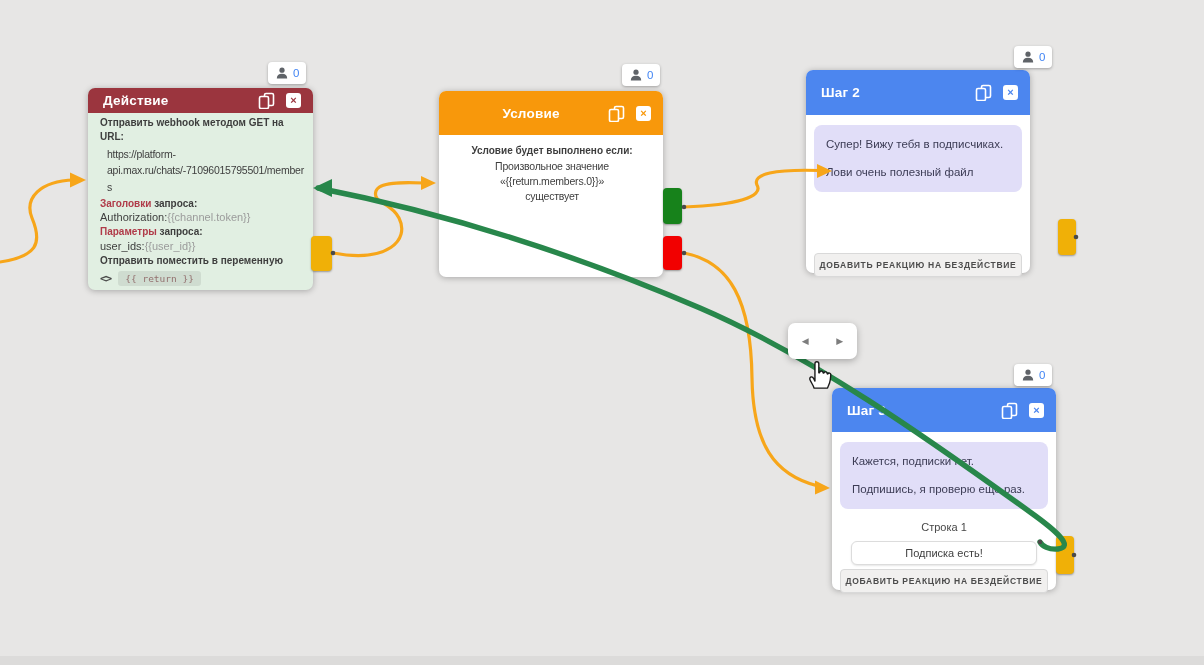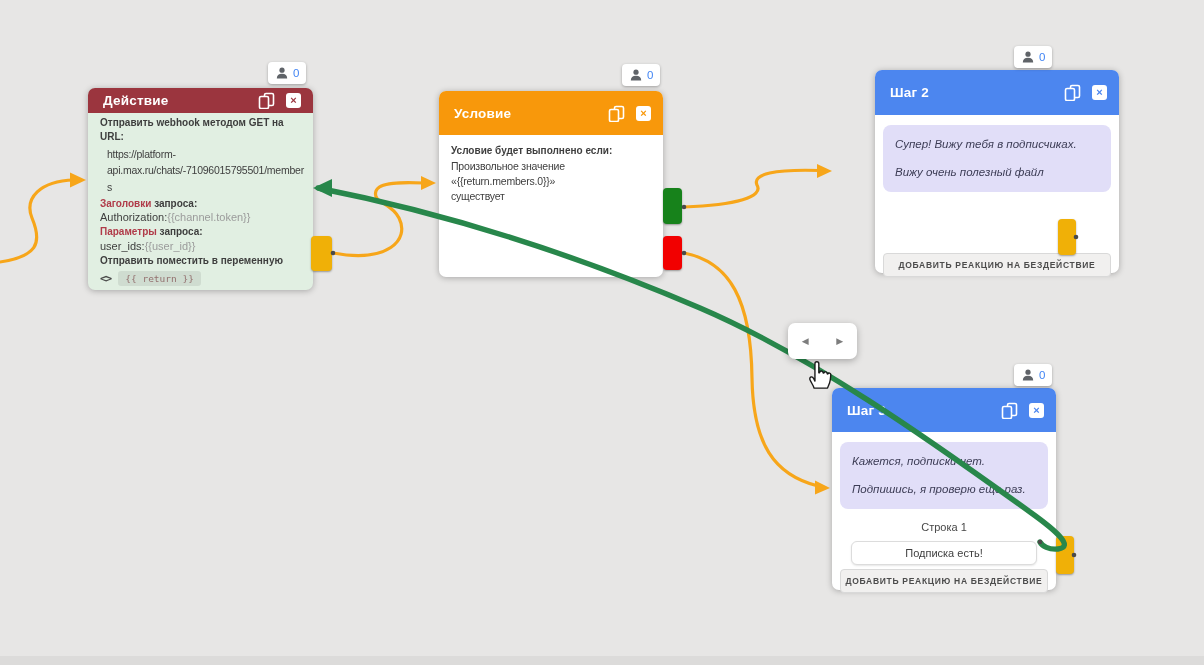--- a/index.html
+++ b/index.html
@@ -31,35 +31,35 @@
   .url-row{display:flex;gap:7px;align-items:center;margin:3px 0 2px;}
   .url-text{font-size:10.5px;letter-spacing:-0.25px;color:#3e3e3e;line-height:1.55;white-space:nowrap;}
   .kv{font-size:11px;color:#3e3e3e;margin:1px 0 2px;white-space:nowrap;}
   .kv .muted{color:#9b9b9b;}
   .chip-row{display:flex;align-items:center;gap:7px;margin-top:4px;}
   .code-glyph{font-family:"DejaVu Sans Mono",monospace;font-size:11px;font-weight:bold;color:#4a4a4a;letter-spacing:-1px;}
   .chip{background:rgba(0,0,0,.08);border-radius:3px;padding:2px 7px;
         font-family:"DejaVu Sans Mono",monospace;font-size:9.5px;color:#93716f;}
 
   
-  .node-condition{left:439px;top:91px;width:224px;height:186px;}
+  .node-condition{left:439px;top:91px;width:224px;height:186px;text-align:center;}
   .node-condition .node-header{background:#f8980b;}
   .node-condition .del-box{color:#f8980b;}
   .cond-body{padding:10px 10px 10px 12px;}
   .c-label{font-size:10px;font-weight:bold;color:#3e3e3e;margin-bottom:3px;}
   .c-text{font-size:10.5px;letter-spacing:-0.2px;color:#3e3e3e;line-height:1.45;}
 
   
   .node-step .node-header{background:#4c86ef;}
   .node-step .del-box{color:#4c86ef;}
-  .node-step2{left:875px;top:70px;width:244px;height:203px;}
+  .node-step2{left:806px;top:70px;width:224px;height:203px;}
   .node-step2 .node-header{height:45px;}
   .node-step3{left:832px;top:388px;width:224px;height:202px;}
   .step-body{position:relative;height:calc(100% - 44px);}
-  .bubble{margin:10px 8px 0;background:#e1def8;border-radius:8px;padding:12px 12px;font-size:11.5px;color:#3c3c55;font-style:italic;}
+  .bubble{margin:10px 8px 0;background:#e1def8;border-radius:8px;padding:12px 12px;font-size:11.5px;color:#3c3c55;}
   .bubble p{margin:0;line-height:1.25;}
   .bubble p + p{margin-top:14px;}
   .idle-btn{position:absolute;left:8px;right:8px;bottom:7px;background:#f1f0ef;border:1px solid #d9d9d9;
             border-radius:4px;font-size:8.5px;font-weight:bold;letter-spacing:.7px;color:#4c4c4c;
             text-align:center;padding:6px 0;cursor:pointer;}
   .row-label{text-align:center;font-size:11px;color:#474747;margin-top:12px;}
   .reply-btn{margin:8px 19px 0;background:#fff;border:1px solid #dcdcdc;border-radius:6px;text-align:center;
              font-size:11px;color:#3e3e3e;padding:5px 16px;box-shadow:0 1px 2px rgba(0,0,0,.1);cursor:pointer;}
 
   
@@ -196,21 +196,21 @@
           </svg>
         </span>
         <span class="del-box icon-btn">
           <span>×</span>
         </span>
       </span>
     </div>
     <div class="step-body">
       <div class="bubble">
         <p>Супер! Вижу тебя в подписчиках.</p>
-        <p>Вижу очень полезный файл</p>
+        <p>Лови очень полезный файл</p>
       </div>
       <div class="idle-btn">ДОБАВИТЬ РЕАКЦИЮ НА БЕЗДЕЙСТВИЕ</div>
     </div>
   </div>
 
   <div class="badge badge-step3">
     <svg width="14" height="14" viewBox="0 0 14 14">
       <circle cx="7" cy="4.2" r="2.6" fill="#5f6368"></circle>
         <path d="M1.8 12.5 Q1.8 7.8 7 7.8 Q12.2 7.8 12.2 12.5 Z" fill="#5f6368"></path>
     </svg>

